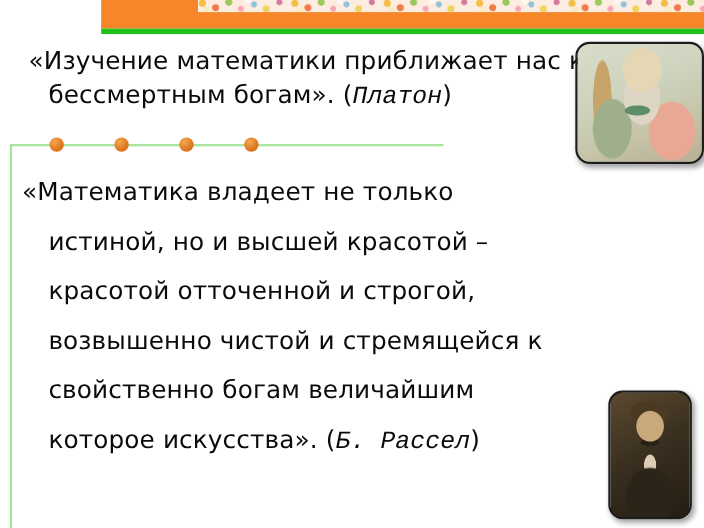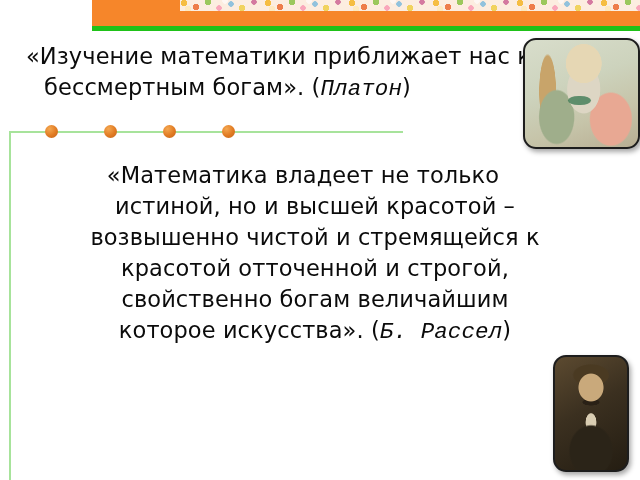--- a/index.html
+++ b/index.html
@@ -112,23 +112,22 @@
     left: 26px;
     top: 41px;
     width: 560px;
     text-indent: 0;
   }
   .quote-1 .cont { display: block; padding-left: 18px; }
   .quote-2 {
     left: 20px;
     top: 160px;
     width: 566px;
-    text-align: center;
-  }
-  .quote-2 .cont { display: block; padding-left: 24px; }
+  }
+  .quote-2 .cont { display: block; padding-left: 24px; margin-top: 14px; }
   .author { font-style: italic; font-family: Liberation Mono, monospace; }
 
   
   .photo {
     position: absolute;
     border-radius: 13px;
     border: 2px solid #1d1d1d;
     box-shadow: 2px 3px 5px rgba(0,0,0,.35);
     overflow: hidden;
   }
@@ -191,22 +190,22 @@
   <div class="dot dot-4"></div>
 
   <div class="quote quote-1">
     <span>«Изучение математики приближает нас к</span>
     <span class="cont"><span>бессмертным богам». (</span><span class="author">Платон</span><span>)</span></span>
   </div>
 
   <div class="quote quote-2">
     <span>«Математика владеет не только</span>
     <span class="cont">истиной, но и высшей красотой –</span>
+    <span class="cont">красотой отточенной и строгой,</span>
     <span class="cont">возвышенно чистой и стремящейся к</span>
-    <span class="cont">красотой отточенной и строгой,</span>
     <span class="cont">свойственно богам величайшим</span>
     <span class="cont"><span>которое искусства». (</span><span class="author">Б. Рассел</span><span>)</span></span>
   </div>
 
   <div class="photo photo-plato"></div>
   <div class="photo photo-russell"></div>
 
 </div>
 
 </body></html>

